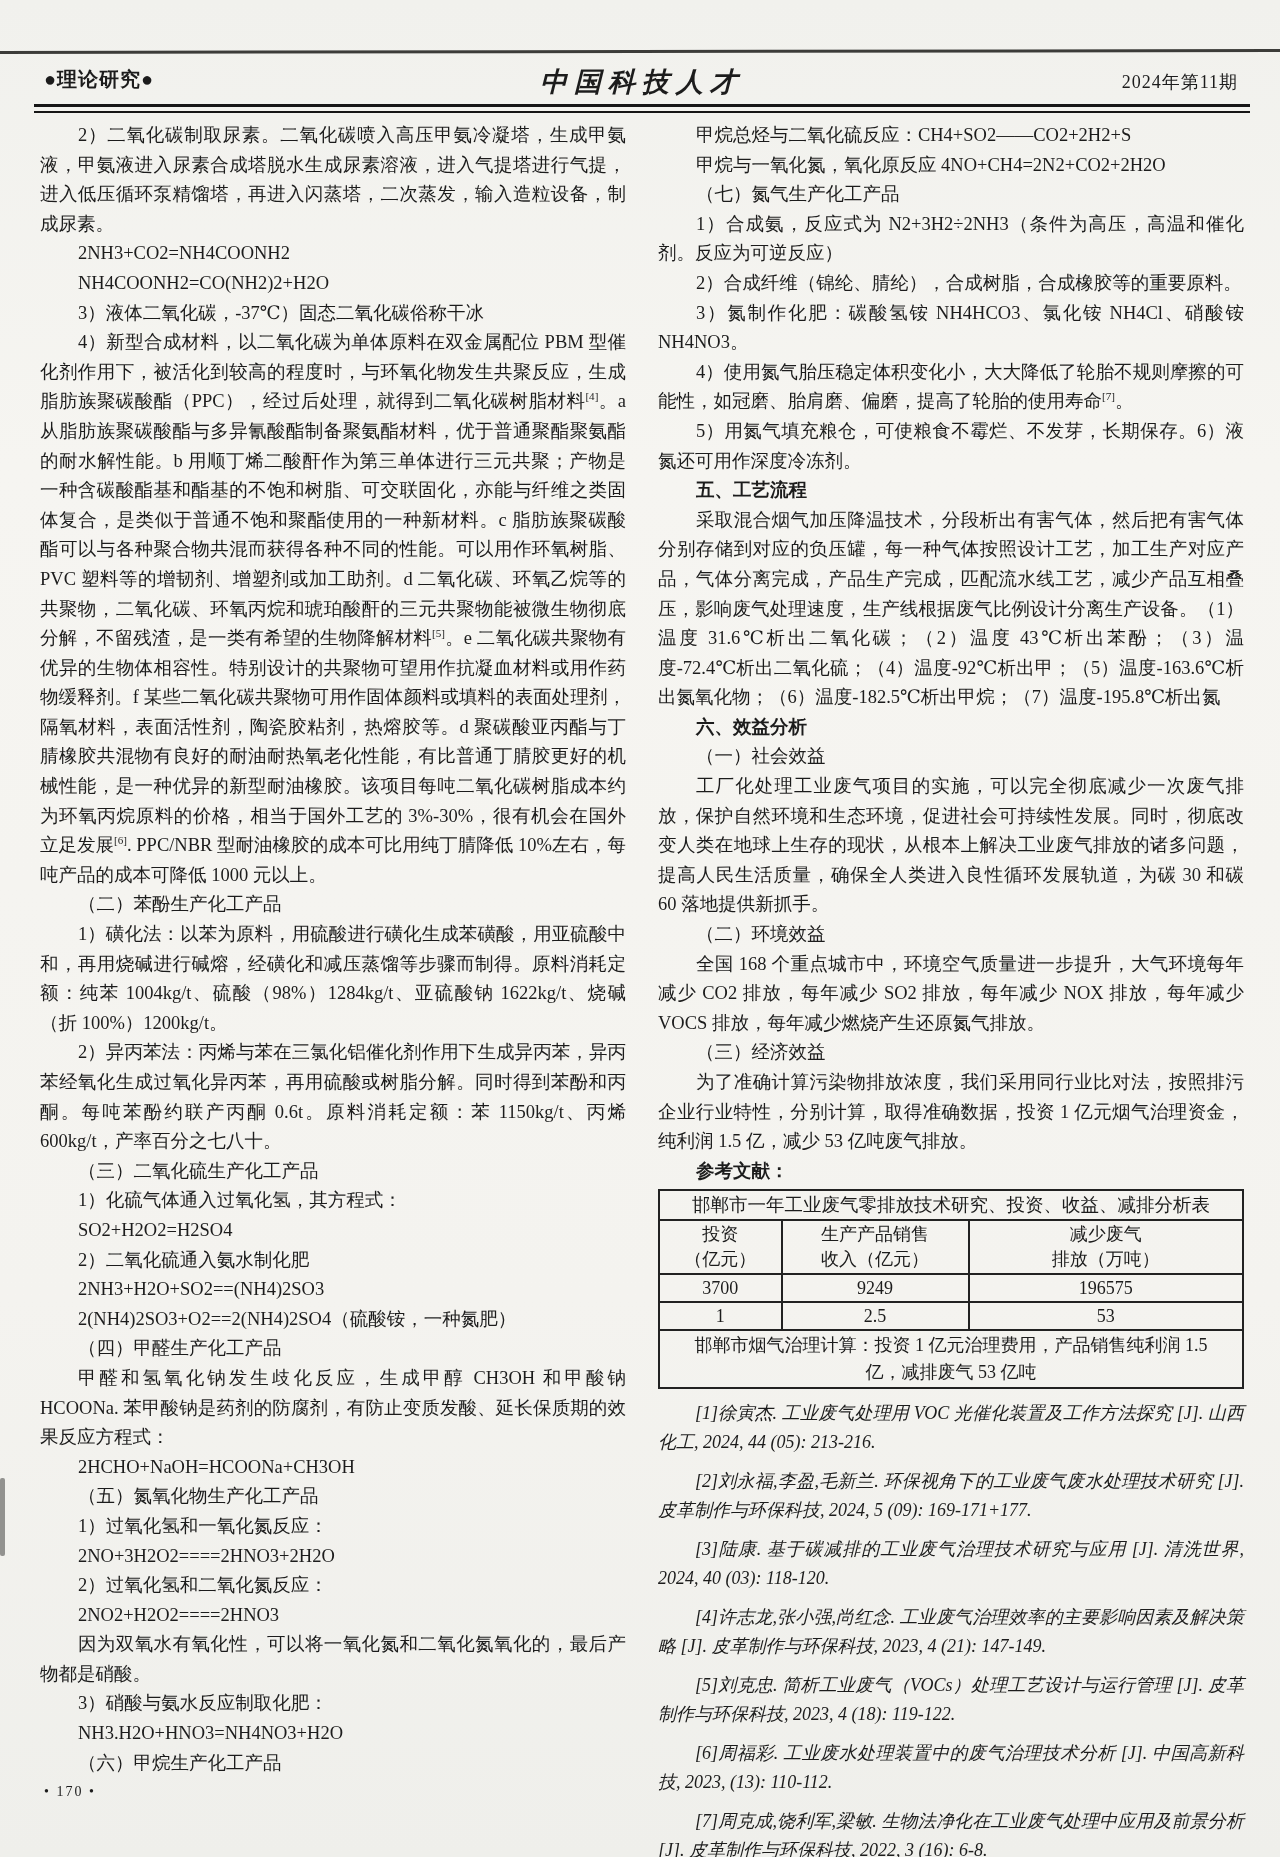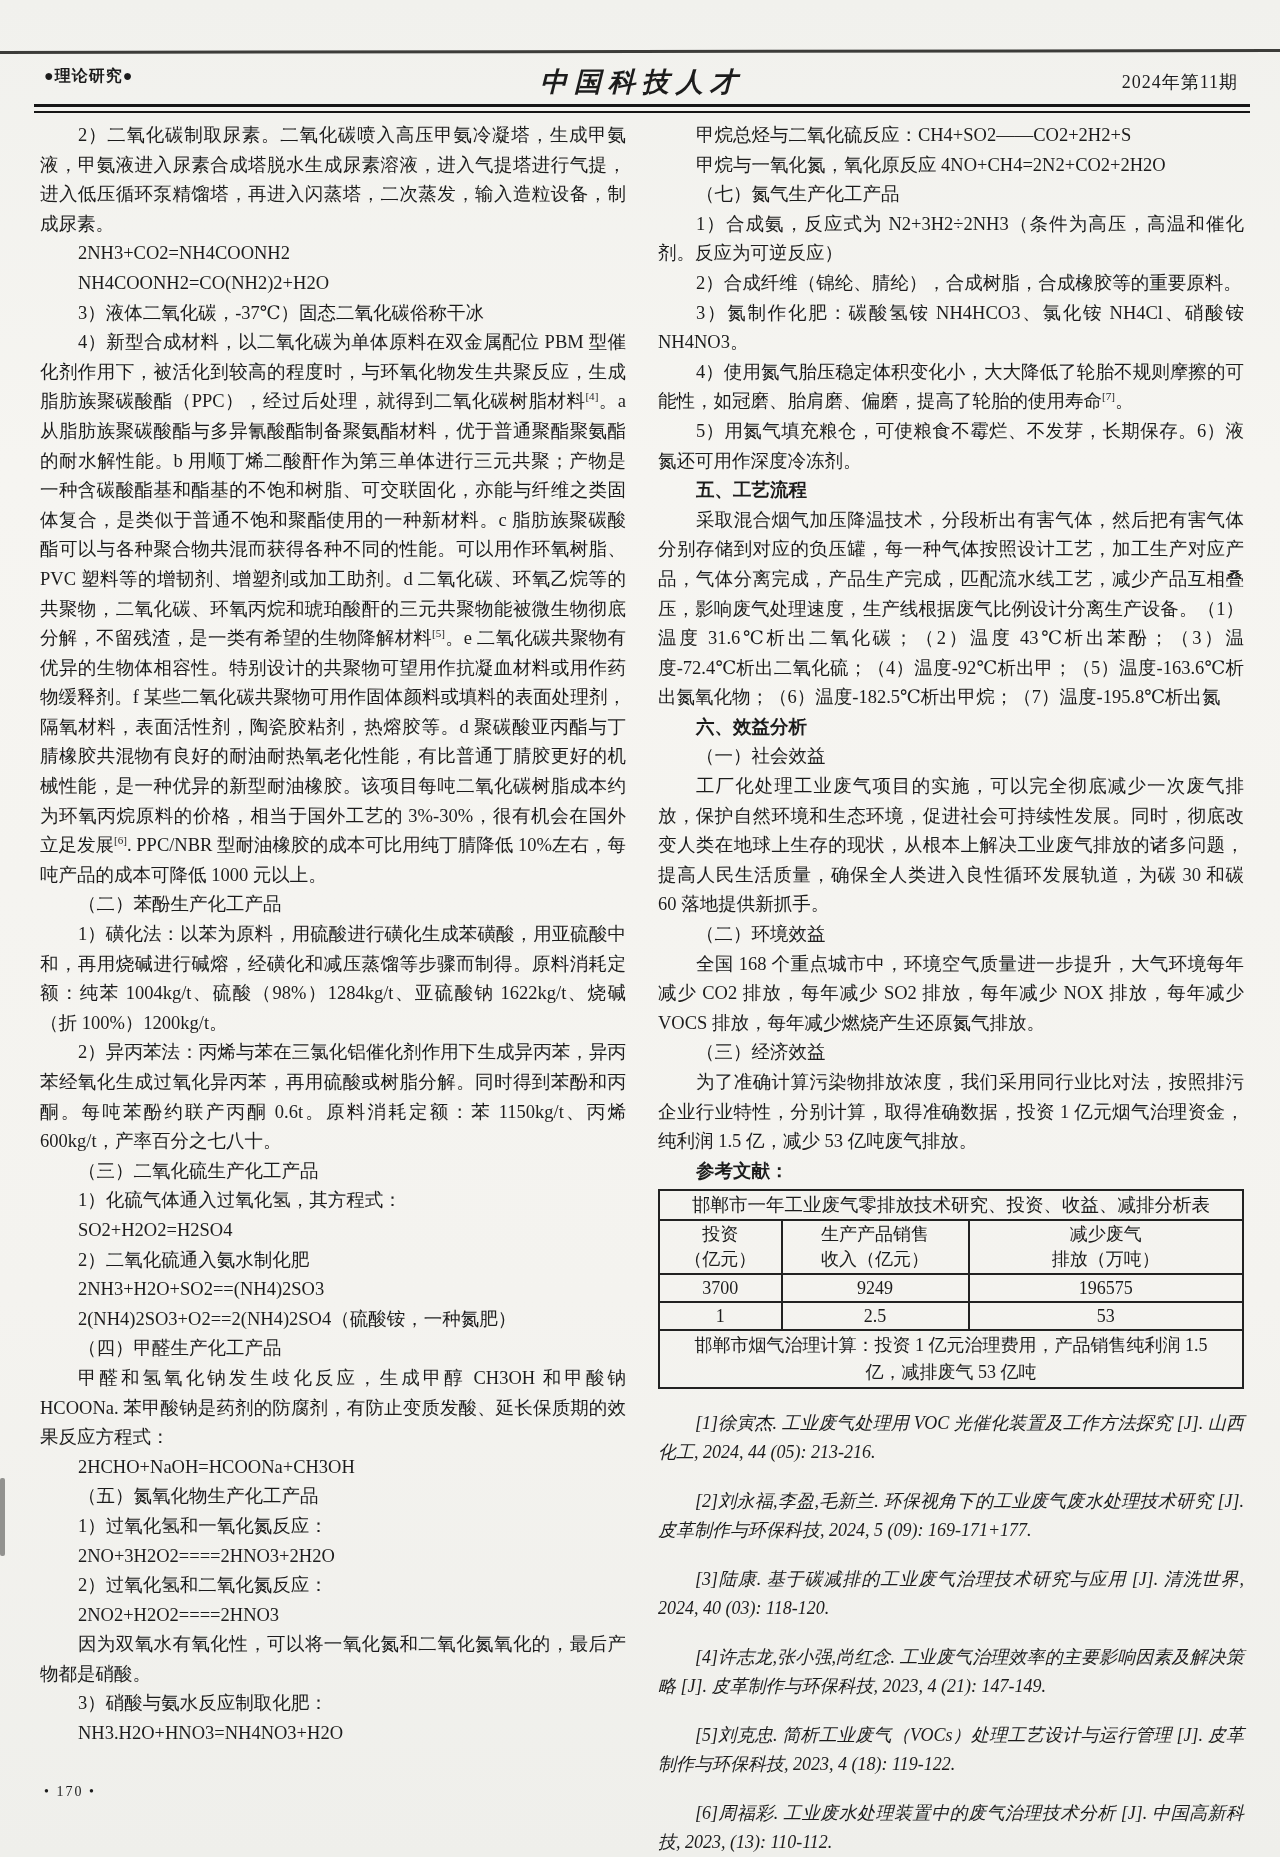--- a/index.html
+++ b/index.html
@@ -17,21 +17,21 @@
     position:absolute; left:0; right:0; top:50px; height:3px;
     background:#3c3c39; transform:rotate(-0.08deg);
   }
   .smudge {
     position:absolute; left:0; top:1478px; width:5px; height:78px;
     background:#6a6a66; border-radius:2px; opacity:.7;
   }
   .hdr { position:absolute; left:40px; right:36px; top:64px; height:34px; }
   .hdr-left {
     position:absolute; left:4px; top:2px;
-    font-size:16px; font-weight:bold; letter-spacing:1px;
+    font-size:20px; font-weight:bold; letter-spacing:1px;
     font-family:"Liberation Sans","DejaVu Sans",sans-serif;
   }
   .hdr-center {
     position:absolute; left:0; right:0; top:0; text-align:center;
     font-size:27px; font-weight:bold; font-style:italic; letter-spacing:7px;
   }
   .hdr-right { position:absolute; right:6px; top:6px; font-size:18px; letter-spacing:1px; }
   .rule2 {
     position:absolute; left:34px; right:30px; top:104px; height:4px;
     border-top:3px solid #161616; border-bottom:2px solid #161616;
@@ -54,21 +54,21 @@
   }
   table.tbl td {
     border:2px solid #222; padding:1px 17px; text-align:center;
   }
   td.t-title { line-height:26px; font-size:18.5px; }
   td.t-head  { white-space:pre-line; line-height:25px; padding:3px 2px; }
   td.t-cell  { line-height:24px;margin-top:8px; }
   td.t-foot  { text-align:left; line-height:27px; padding:2px 8px; }
   .ref {
     text-indent:2.05em; font-style:italic; font-size:18px;
-    line-height:29px; margin-top:20px; text-align:justify;
+    line-height:29px; margin-top:10px; text-align:justify;
   }
   .pageno {
     position:absolute; left:44px; top:1784px;
     font-size:14px; letter-spacing:2px;
   }
 </style>
 </head>
 <body>
 
 <div class="page">
@@ -101,20 +101,21 @@
     <p class="par">甲醛和氢氧化钠发生歧化反应，生成甲醇 CH3OH 和甲酸钠 HCOONa. 苯甲酸钠是药剂的防腐剂，有防止变质发酸、延长保质期的效果反应方程式：</p>
     <p class="frm">2HCHO+NaOH=HCOONa+CH3OH</p>
     <p class="par">（五）氮氧化物生产化工产品</p>
     <p class="par">1）过氧化氢和一氧化氮反应：</p>
     <p class="frm">2NO+3H2O2====2HNO3+2H2O</p>
     <p class="par">2）过氧化氢和二氧化氮反应：</p>
     <p class="frm">2NO2+H2O2====2HNO3</p>
     <p class="par">因为双氧水有氧化性，可以将一氧化氮和二氧化氮氧化的，最后产物都是硝酸。</p>
     <p class="par">3）硝酸与氨水反应制取化肥：</p>
     <p class="frm">NH3.H2O+HNO3=NH4NO3+H2O</p>
+    <p class="par">（六）甲烷生产化工产品</p>
   </div>
 
   <div class="col col-right">
     <p class="par">甲烷总烃与二氧化硫反应：CH4+SO2——CO2+2H2+S</p>
     <p class="par">甲烷与一氧化氮，氧化原反应 4NO+CH4=2N2+CO2+2H2O</p>
     <p class="par">（七）氮气生产化工产品</p>
     <p class="par">1）合成氨，反应式为 N2+3H2÷2NH3（条件为高压，高温和催化剂。反应为可逆反应）</p>
     <p class="par">2）合成纤维（锦纶、腈纶），合成树脂，合成橡胶等的重要原料。</p>
     <p class="par">3）氮制作化肥：碳酸氢铵 NH4HCO3、氯化铵 NH4Cl、硝酸铵 NH4NO3。</p>
     <p class="par">4）使用氮气胎压稳定体积变化小，大大降低了轮胎不规则摩擦的可能性，如冠磨、胎肩磨、偏磨，提高了轮胎的使用寿命<sup>[7]</sup>。</p>

